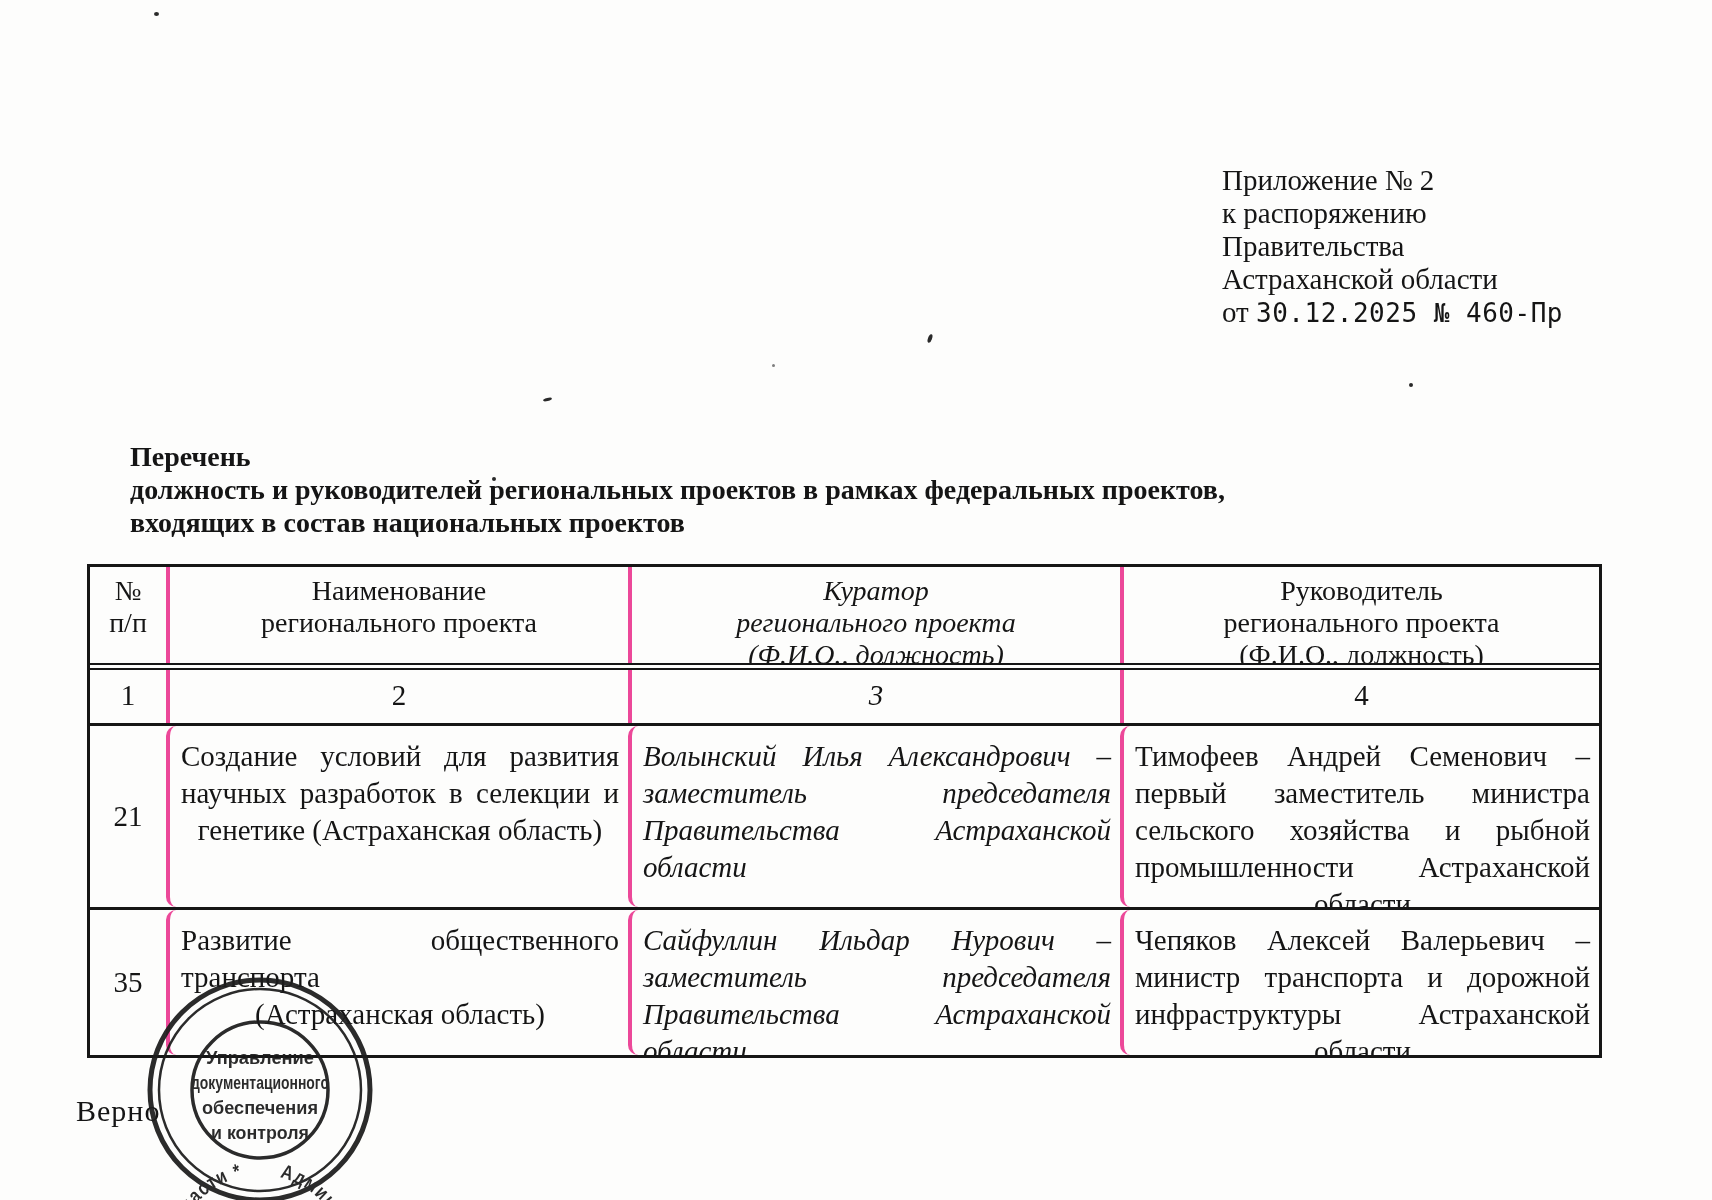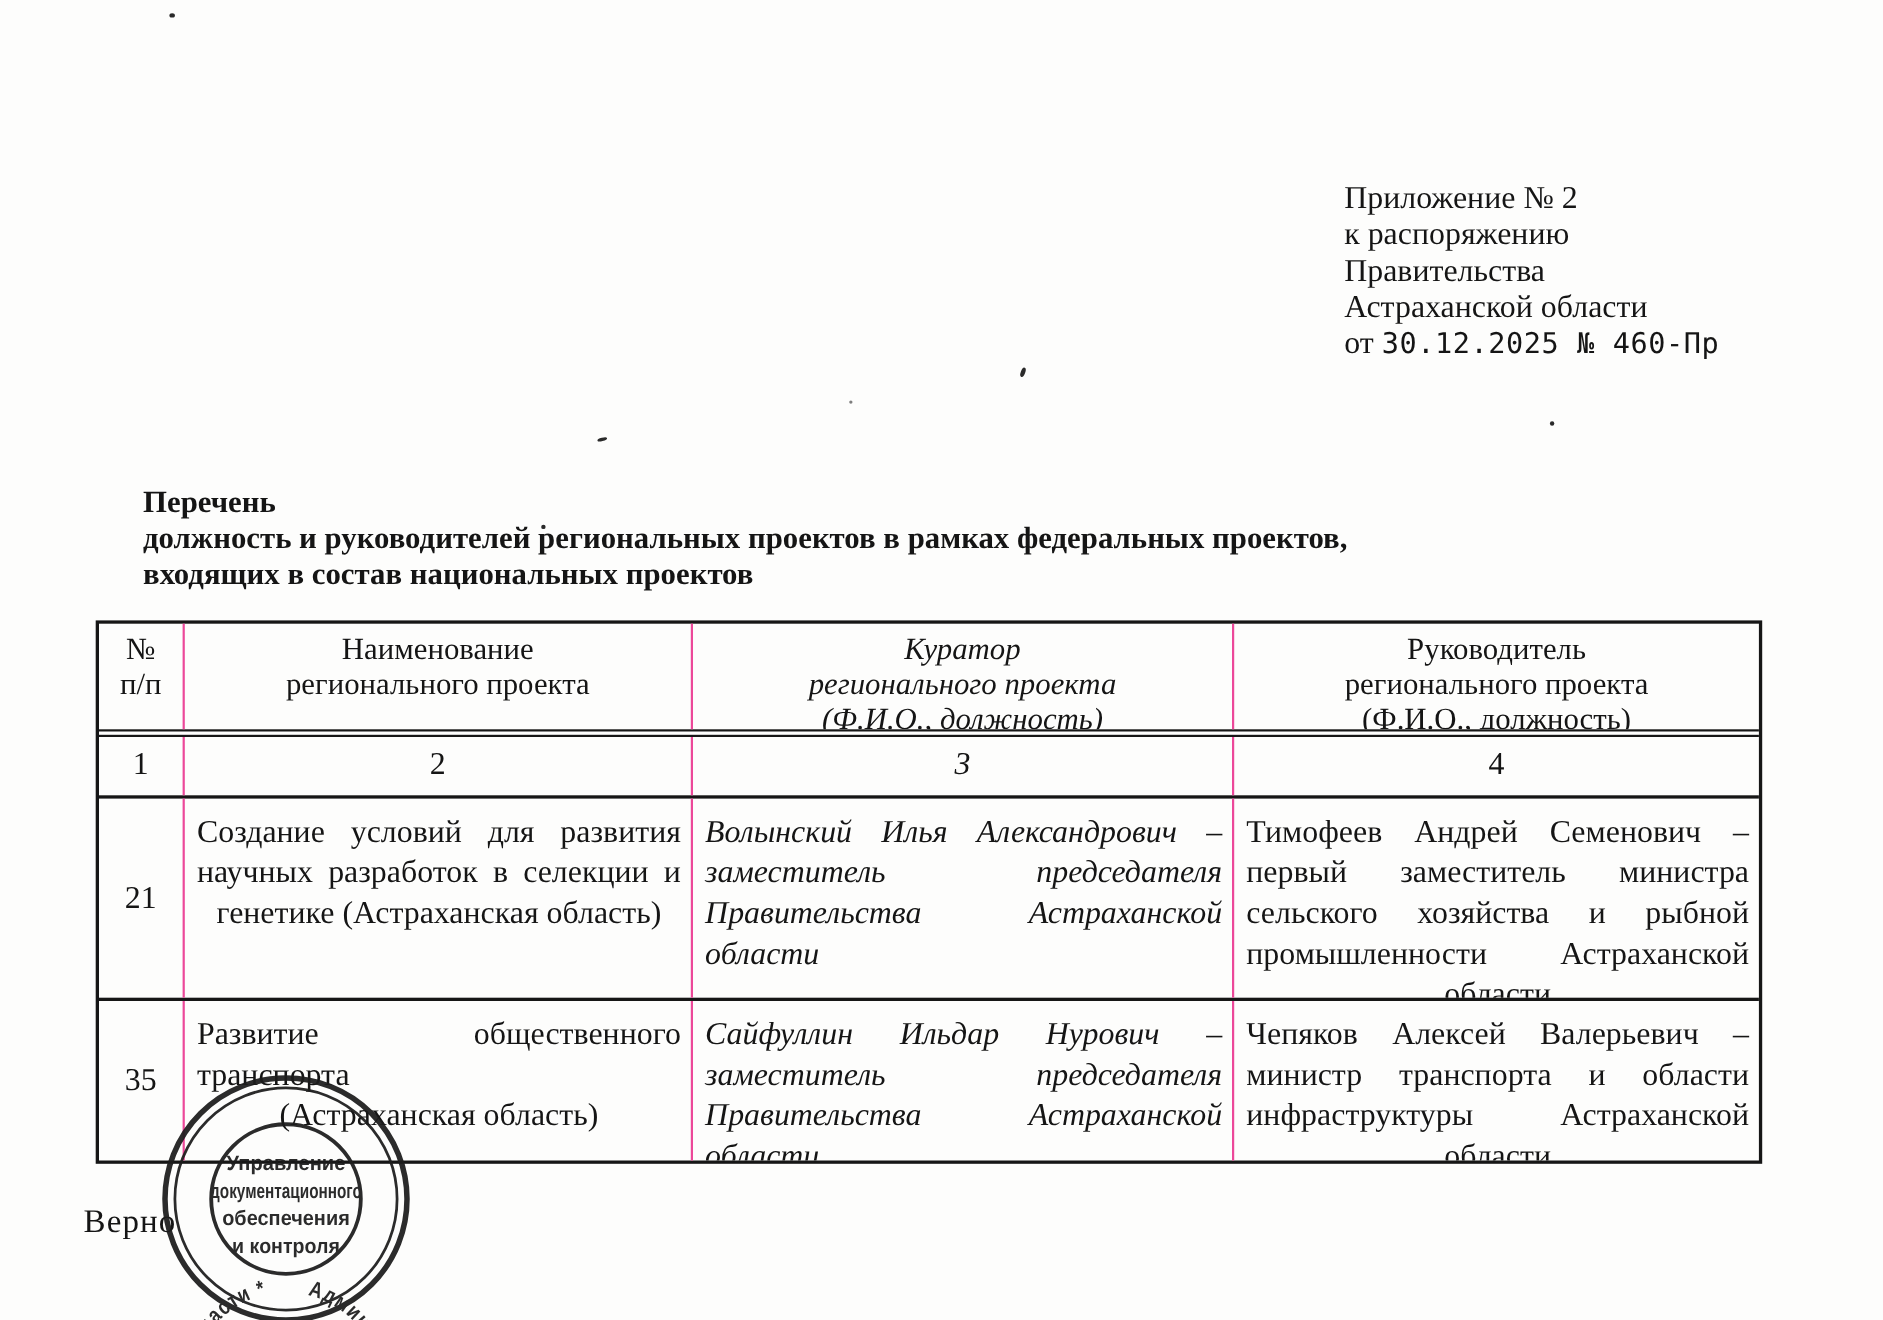--- a/index.html
+++ b/index.html
@@ -12,34 +12,34 @@
   
   .meta{left:1222px;top:164px;font-size:29px;line-height:33px;white-space:nowrap;}
   .meta .mono{font-family:"DejaVu Sans Mono","Liberation Mono",monospace;font-size:26px;letter-spacing:.5px;}
   
   .title{left:130px;top:440px;width:1476px;text-align:left;font-weight:bold;
          font-size:28px;line-height:33px;}
   
   .doc-table{left:87px;top:564px;width:1515px;height:494px;box-sizing:border-box;
              border:3px solid #161616;font-size:29px;}
   .tr{display:flex;box-sizing:border-box;}
-  .td{box-sizing:border-box;border-left:2px solid #ec4899;overflow:hidden;}
+  .td{box-sizing:border-box;border-left:4px solid #ec4899;overflow:hidden;}
   .td:first-child{border-left:none;}
   .c1{width:76px;flex:0 0 76px;}
   .c2{width:462px;flex:0 0 462px;}
   .c3{width:492px;flex:0 0 492px;font-style:italic;}
   .c4{flex:1 1 auto;}
   .thead{height:103px;border-bottom:7px double #161616;}
   .thead .td{text-align:center;padding-top:8px;font-size:28px;line-height:32px;}
   .tnums{height:56px;border-bottom:3px solid #161616;}
   .tnums .td{text-align:center;line-height:51px;}
   .trow1{height:184px;border-bottom:3px solid #161616;}
   .trow2{height:145px;}
   .numcell{display:flex;align-items:center;justify-content:center;}
-  .body-td{padding:12px 9px 0 11px;line-height:37px;}
+  .body-td{padding:12px 9px 0 11px;line-height:37px;border-radius:10px;}
   .jl{text-align:justify;text-align-last:justify;}
   .ll{text-align:center;}
   
   .verno{left:76px;top:1094px;font-size:30px;letter-spacing:1px;}
   .stamp{left:142px;top:972px;opacity:.93;}
   
   .speck{position:absolute;background:#2a2a2a;border-radius:50%;}
 </style>
 </head>
 <body>
@@ -118,21 +118,21 @@
       <div class="jl">Развитие общественного транспорта</div>
       <div class="ll">(Астраханская область)</div>
     </div>
     <div class="td c3 body-td">
       <div class="jl">Сайфуллин Ильдар Нурович –</div>
       <div class="jl">заместитель председателя</div>
       <div class="jl">Правительства Астраханской области</div>
     </div>
     <div class="td c4 body-td">
       <div class="jl">Чепяков Алексей Валерьевич –</div>
-      <div class="jl">министр транспорта и области</div>
+      <div class="jl">министр транспорта и дорожной</div>
       <div class="jl">инфраструктуры Астраханской</div>
       <div class="ll">области</div>
     </div>
   </div>
 </div>
 
 <div class="abs verno">Верно</div>
 
 <svg class="abs stamp" width="236" height="236" viewBox="0 0 236 236">
   <g fill="none" stroke="#1c1c1c">

